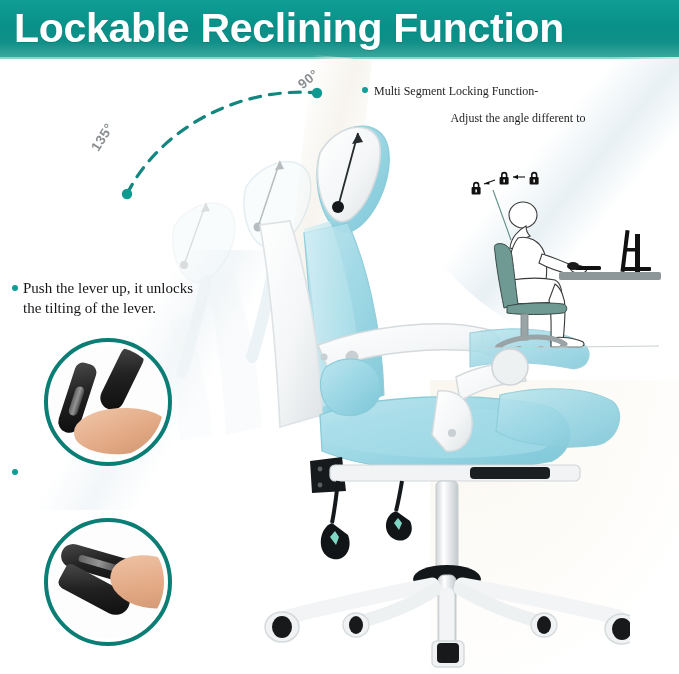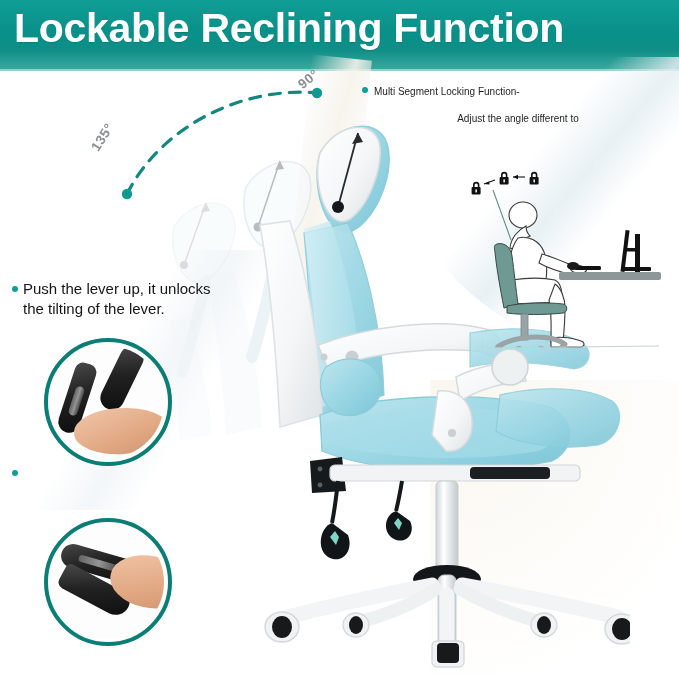--- a/index.html
+++ b/index.html
@@ -6,21 +6,21 @@
   html,body { background:#ffffff; }
   body {
     width:679px; height:674px;
     font-family:"Liberation Sans", sans-serif;
     position:relative; overflow:hidden;
     color:#1a1a1a;
   }
 
   
   #header {
-    position:absolute; left:0; top:0; width:679px; height:71px;
+    position:absolute; left:0; top:0; width:679px; height:59px;
     background:linear-gradient(180deg,#0f9e95 0%,#089089 45%,#0e8f87 70%,#3fa9a0 100%);
   }
   #header:after{
     content:""; position:absolute; left:0; bottom:0; width:100%; height:2px;
     background:rgba(255,255,255,.45);
   }
   #header-title {
     position:absolute; left:14px; top:2px;
     font-size:41px; font-weight:bold; color:#ffffff;
     letter-spacing:-0.3px; line-height:53px;
@@ -46,21 +46,21 @@
   }
   #swoosh-left-low {
     left:-20px; top:250px; width:300px; height:260px;
     background:linear-gradient(120deg, rgba(255,255,255,0) 45%, rgba(238,243,246,.7) 57%, rgba(255,255,255,0) 68%);
   }
 
   
   #feature-text {
     position:absolute; left:362px; top:78px; width:312px;
     text-align:center;
-    font-size:10px; line-height:27px; color:#1f1f1f;
+    font-size:12px; line-height:27px; color:#1f1f1f;font-family:Liberation Serif, serif;
   }
   #feature-text .bullet-dot{
     display:inline-block; width:6px; height:6px; border-radius:50%;
     background:#0f9e95; vertical-align:middle; margin-right:6px;
     position:relative; top:-2px;
   }
   #feature-line-1{ display:block; text-align:left; }
   #feature-line-2, #feature-line-3{ display:block; }
 
   
@@ -68,21 +68,21 @@
   .angle-label{
     position:absolute; font-size:13.5px; color:#8a8f92; font-weight:bold;
     letter-spacing:.5px;
   }
   #label-135{ left:88px; top:146px; transform:rotate(-58deg); transform-origin:left top; }
   #label-90 { left:295px; top:80px;  transform:rotate(-38deg); transform-origin:left top; }
 
   
   .callout{
     position:absolute; width:250px;
-    font-size:15px; line-height:19.5px; color:#161616;
+    font-size:15px; line-height:19.5px; color:#161616;font-family:Liberation Serif, serif;
   }
   .callout .bullet-dot{
     display:inline-block; width:6px; height:6px; border-radius:50%;
     background:#0f9e95; margin-right:5px; position:relative; top:-2px;
   }
   #callout-up   { left:12px; top:279px; }
   #callout-down { left:12px; top:463px; }
   .callout-l2{ display:block; padding-left:11px; }
 
   

